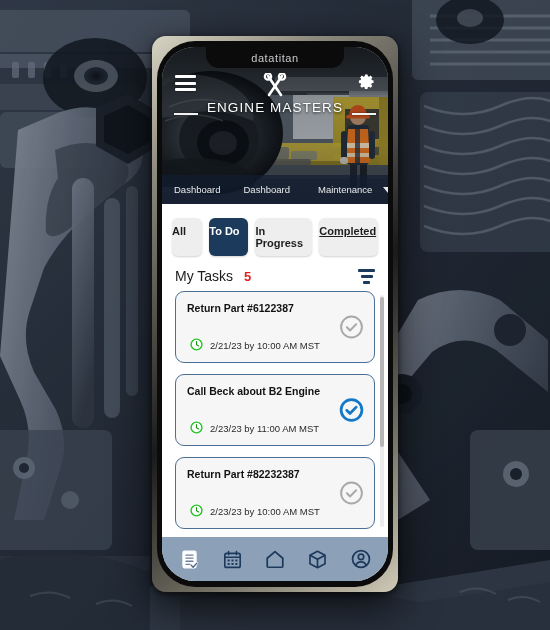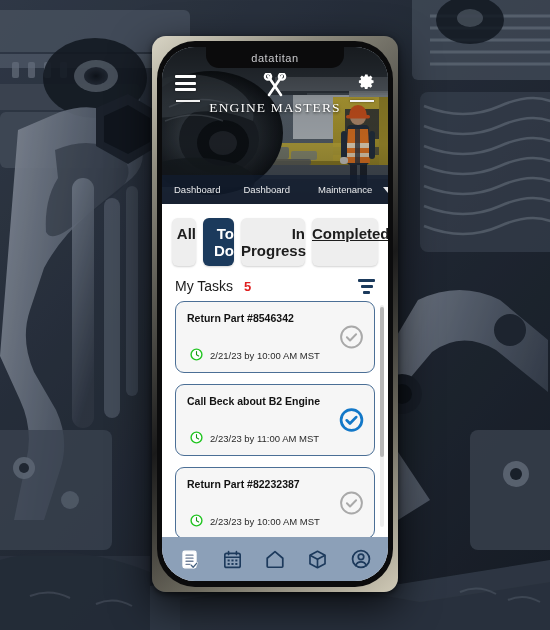--- a/index.html
+++ b/index.html
@@ -104,23 +104,22 @@
   }
 
   #logo-block {
     position: absolute;
     left: 0; right: 0; top: 26px;
     z-index: 15;
     display: flex; flex-direction: column; align-items: center;
   }
   #logo-tools { width: 30px; height: 26px; }
   #logo-wordmark {
-    display: flex; align-items: flex-start; gap: 9px;
+    display: flex; align-items: flex-end; gap: 9px;
     margin-top: 1px;
-    font-family: Liberation Serif, serif;
   }
   #logo-wordmark .rule {
     width: 24px; height: 2px; background: #f2f2f2;
     box-shadow: 0 0 2px rgba(0,0,0,0.6);
   }
   #logo-text {
     color: #fff; font-size: 13.5px; font-weight: 400;
     letter-spacing: 1.1px;
     text-shadow: 0 1px 3px rgba(0,0,0,0.8);
   }
@@ -151,24 +150,24 @@
 
   
   #chips {
     flex: 0 0 auto;
     padding: 14px 10px 10px 10px;
     display: flex; gap: 7px;
     background: #fff;
   }
   .chip {
     border-radius: 6px;
-    font-size: 15px;
+    font-size: 11px;
     font-weight: 700;
     padding: 7px 0;
-    text-align: right;
+    text-align: left;
     background: #eeeeee;
     color: #1d1d1d;
     box-shadow: 0 1px 2px rgba(0,0,0,0.18);
   }
   .chip.w-all { width: 34px; }
   .chip.w-todo { width: 44px; }
   .chip.w-prog { width: 64px; }
   .chip.w-done { width: 66px; text-decoration: underline; }
   .chip.active {
     background: #1b3a5c;
@@ -496,21 +495,21 @@
         <span id="filter-icon">
           <i></i>
           <i></i>
           <i></i>
         </span>
       </div>
 
       <div id="task-list">
 
         <div class="task-card">
-          <div class="task-title">Return Part #8546342</div>
+          <div class="task-title">Return Part #6122387</div>
           <div class="task-meta">
             <svg width="13" height="13" viewBox="0 0 24 24">
               <circle cx="12" cy="12" r="10" fill="#ffffff" stroke="#22c522" stroke-width="2.6"></circle>
               <path d="M12 6.6v5.8l4 2.2" stroke="#159415" stroke-width="2" fill="none" stroke-linecap="round"></path>
             </svg>
             <span class="task-date">2/21/23 by 10:00 AM MST</span>
           </div>
           <svg class="task-check" viewBox="0 0 24 24">
             <circle cx="12" cy="12" r="10" fill="none" stroke="#a9a9a9" stroke-width="1.9"></circle>
             <path d="M7.6 12.3l3 3 5.8-6" fill="none" stroke="#a9a9a9" stroke-width="1.9" stroke-linecap="round" stroke-linejoin="round"></path>

